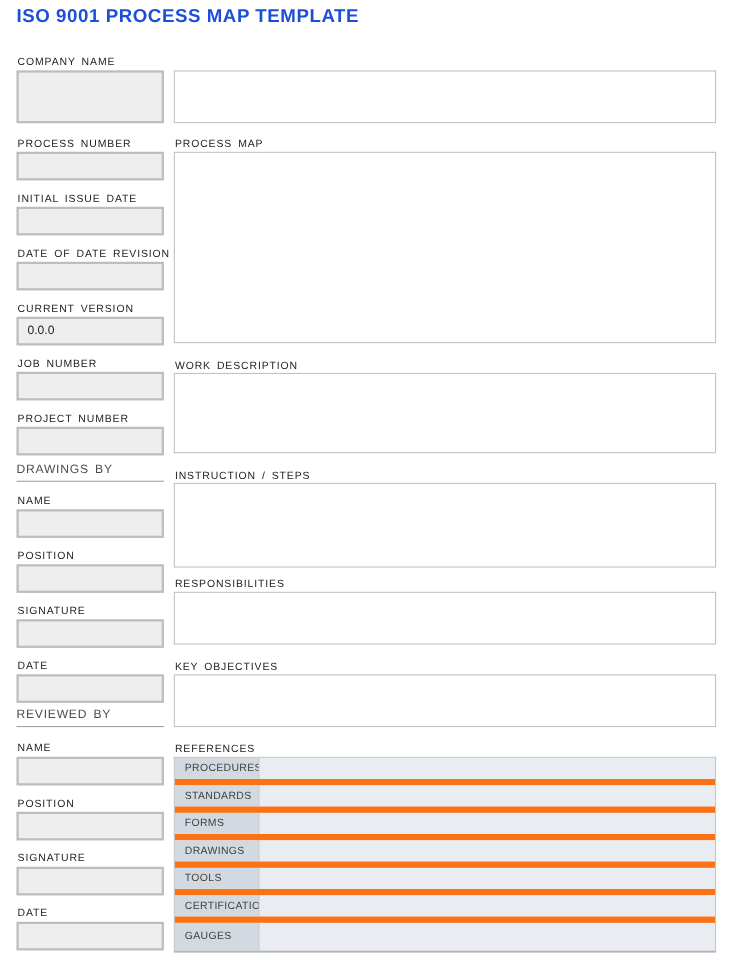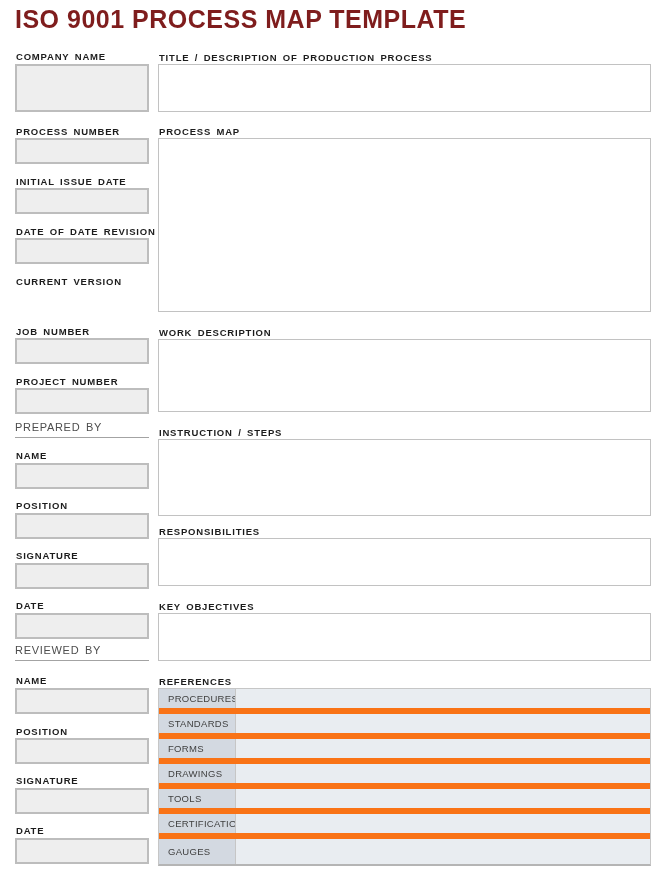--- a/index.html
+++ b/index.html
@@ -2,25 +2,25 @@
 <html><head>
 <meta charset="utf-8">
 <style>
   html,body{margin:0;padding:0;background:#ffffff;}
   .page{
     position:relative;width:668px;height:885px;background:#ffffff;
     font-family:"Liberation Sans",sans-serif;overflow:hidden;
   }
   .title{
     position:absolute;left:15px;top:5px;margin:0;
-    font-size:25px;font-weight:bold;color:#7f1d1d;letter-spacing:.5px;
+    font-size:17px;font-weight:bold;color:#1d4ed8;letter-spacing:.5px;
   }
   
   .lbl{
-    position:absolute;font-size:9.5px;font-weight:bold;color:#1c1c1c;
+    position:absolute;font-size:9.5px;font-weight:normal;color:#1c1c1c;
     letter-spacing:.8px;word-spacing:2px;white-space:nowrap;
   }
   .lbl.left{left:16px;}
   .lbl.right{left:159px;}
   
   .inp{
     position:absolute;left:15px;width:134px;height:26px;box-sizing:border-box;
     background:#eeeeee;border:2px solid #bdbdbd;padding:0 8px;
     font-family:"Liberation Sans",sans-serif;font-size:11px;color:#222222;outline:none;
   }
@@ -64,28 +64,29 @@
   <div class="lbl left" style="top:126px">PROCESS NUMBER</div>
   <input class="inp" style="top: 138px;" value="">
 
   <div class="lbl left" style="top:176px">INITIAL ISSUE DATE</div>
   <input class="inp" style="top: 188px;" value="">
 
   <div class="lbl left" style="top:226px">DATE OF DATE REVISION</div>
   <input class="inp" style="top: 238px;" value="">
 
   <div class="lbl left" style="top:276px">CURRENT VERSION</div>
+  <input class="inp" style="top: 288px;" value="0.0.0">
 
   <div class="lbl left" style="top:326px">JOB NUMBER</div>
   <input class="inp" style="top: 338px;" value="">
 
   <div class="lbl left" style="top:376px">PROJECT NUMBER</div>
   <input class="inp" style="top: 388px;" value="">
 
-  <div class="sechead" style="top:421px">PREPARED BY</div>
+  <div class="sechead" style="top:421px">DRAWINGS BY</div>
 
   <div class="lbl left" style="top:450px">NAME</div>
   <input class="inp" style="top: 463px;" value="">
 
   <div class="lbl left" style="top:500px">POSITION</div>
   <input class="inp" style="top: 513px;" value="">
 
   <div class="lbl left" style="top:550px">SIGNATURE</div>
   <input class="inp" style="top: 563px;" value="">
 
@@ -99,21 +100,20 @@
 
   <div class="lbl left" style="top:726px">POSITION</div>
   <input class="inp" style="top: 738px;" value="">
 
   <div class="lbl left" style="top:775px">SIGNATURE</div>
   <input class="inp" style="top: 788px;" value="">
 
   <div class="lbl left" style="top:825px">DATE</div>
   <input class="inp" style="top: 838px;" value="">
 
-  <div class="lbl right" style="top:52px">TITLE / DESCRIPTION OF PRODUCTION PROCESS</div>
   <div class="rbox" style="top:64px;height:48px"></div>
 
   <div class="lbl right" style="top:126px">PROCESS MAP</div>
   <div class="rbox" style="top:138px;height:174px"></div>
 
   <div class="lbl right" style="top:327px">WORK DESCRIPTION</div>
   <div class="rbox" style="top:339px;height:73px"></div>
 
   <div class="lbl right" style="top:427px">INSTRUCTION / STEPS</div>
   <div class="rbox" style="top:439px;height:77px"></div>

